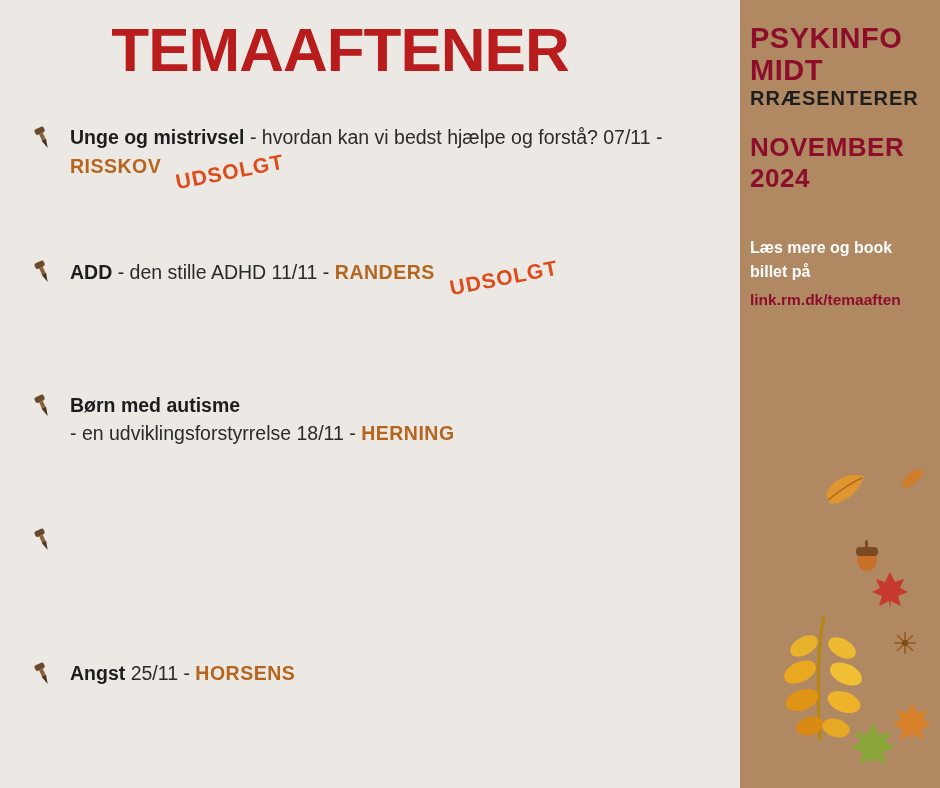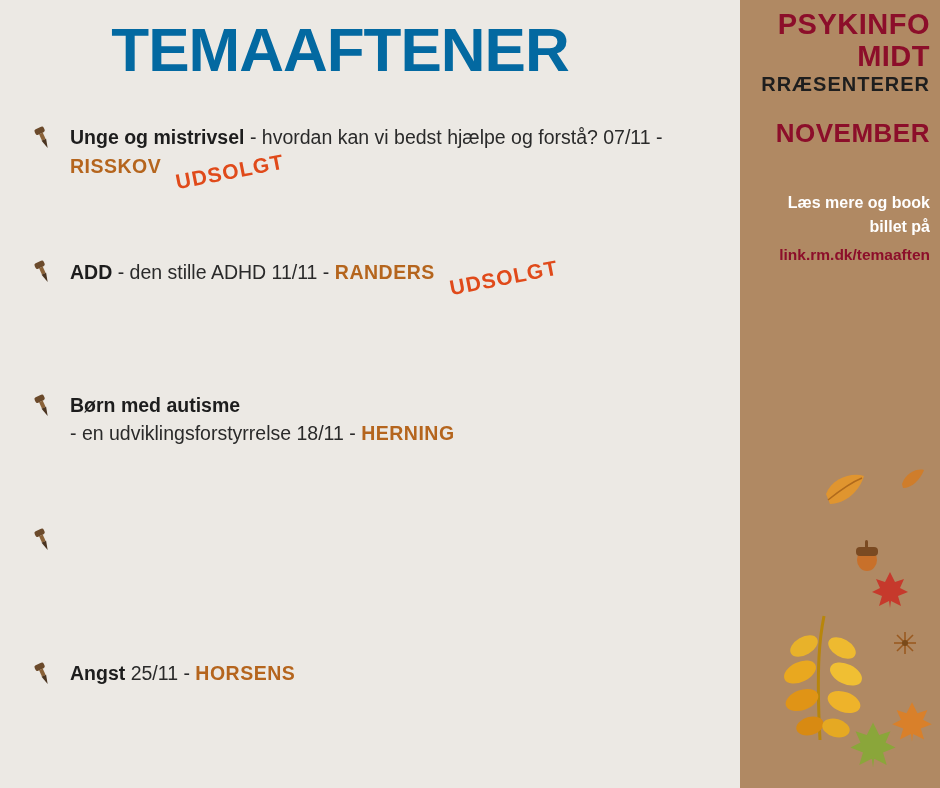--- a/index.html
+++ b/index.html
@@ -23,21 +23,21 @@
   .left-panel {
     position: relative;
     width: 740px;
     height: 788px;
     background: #ece9e4;
     box-sizing: border-box;
   }
   .title {
     font-size: 62px;
     font-weight: bold;
-    color: #0369a1;
+    color: #b91c1c;
     letter-spacing: -1px;
     text-align: center;
     margin: 14px 0 0 0;
     padding-right: 60px;
     font-family: "Liberation Sans", sans-serif;
   }
   .events {
     margin-top: 38px;
     padding-left: 26px;
   }
@@ -84,22 +84,22 @@
   .right-panel {
     position: relative;
     width: 200px;
     height: 788px;
     background: #b08963;
     overflow: hidden;
   }
   .rp-inner {
     position: relative;
     z-index: 3;
-    padding: 8px 10px 0 10px;
-    text-align: right;
+    padding: 22px 10px 0 10px;
+    text-align: left;
   }
   .brand {
     color: #8c0e2a;
     font-weight: bold;
     font-size: 29px;
     line-height: 1.12;
     letter-spacing: 0.5px;
   }
   .presents {
     color: #1e1e1e;
@@ -228,20 +228,21 @@
   </div>
 
   <div class="right-panel">
     <div class="rp-inner">
       <div class="brand">
         <div>PSYKINFO</div>
         <div>MIDT</div>
       </div>
       <div class="presents">RRÆSENTERER</div>
       <div class="month">NOVEMBER</div>
+      <div class="year">2024</div>
       <div class="booking">
         <div>Læs mere og book</div>
         <div>billet på</div>
         <a class="booking-link" href="#">link.rm.dk/temaaften</a>
       </div>
     </div>
 
     <span class="leaf" style="left:82px; top:470px;">
       <svg width="46" height="38" viewBox="0 0 46 38">
         <path d="M4 24 C10 8, 30 2, 42 6 C38 20, 24 34, 8 34 Z" fill="#e0952f"></path>

